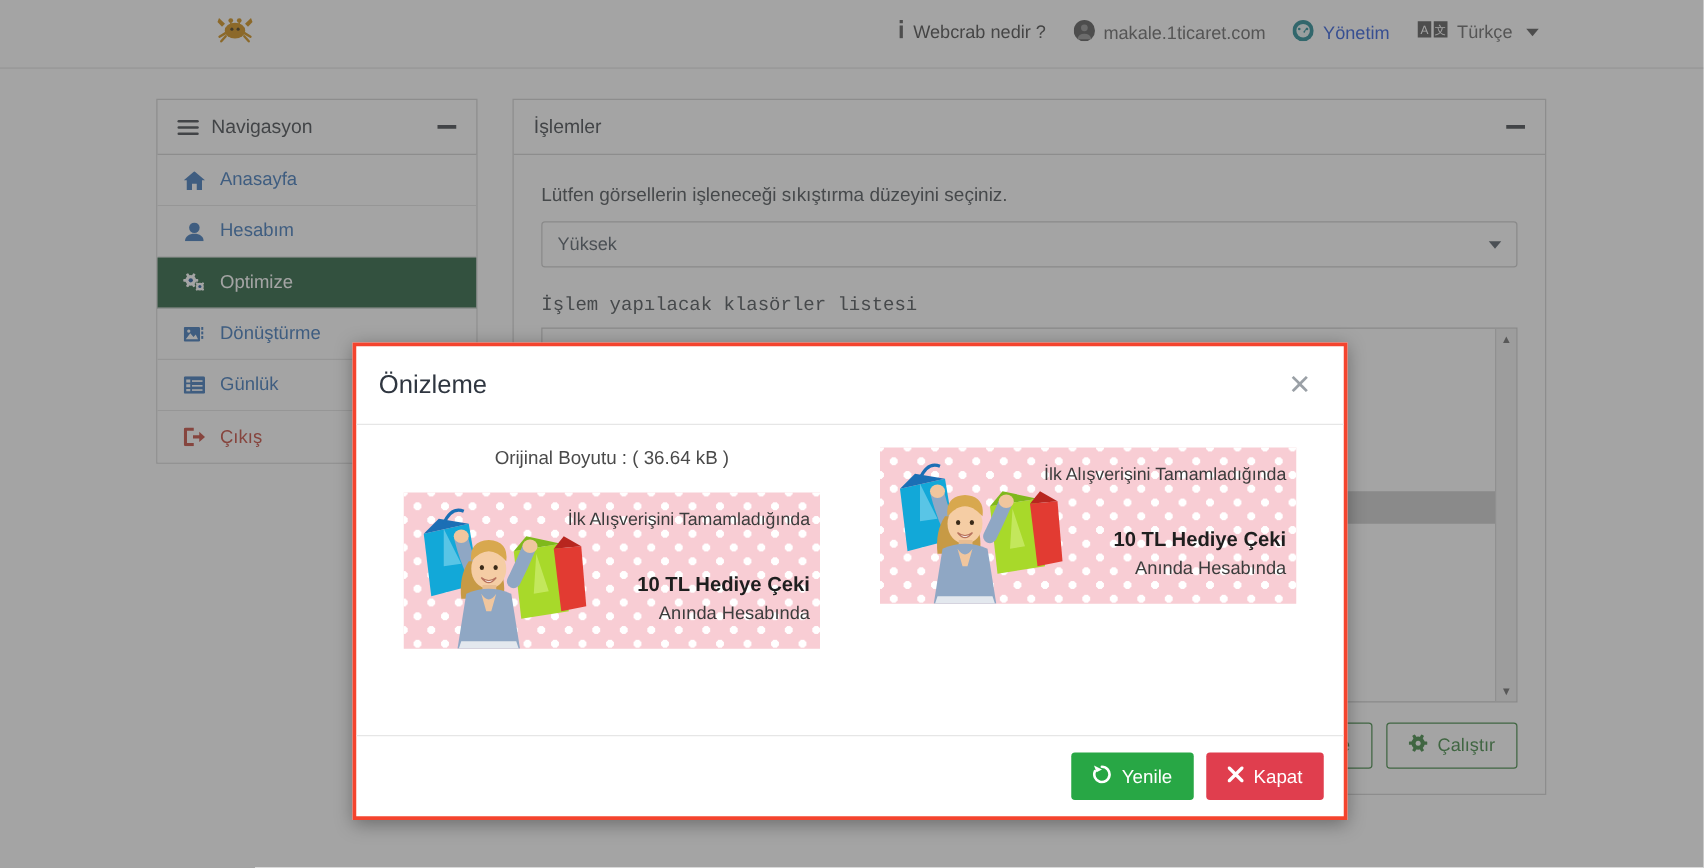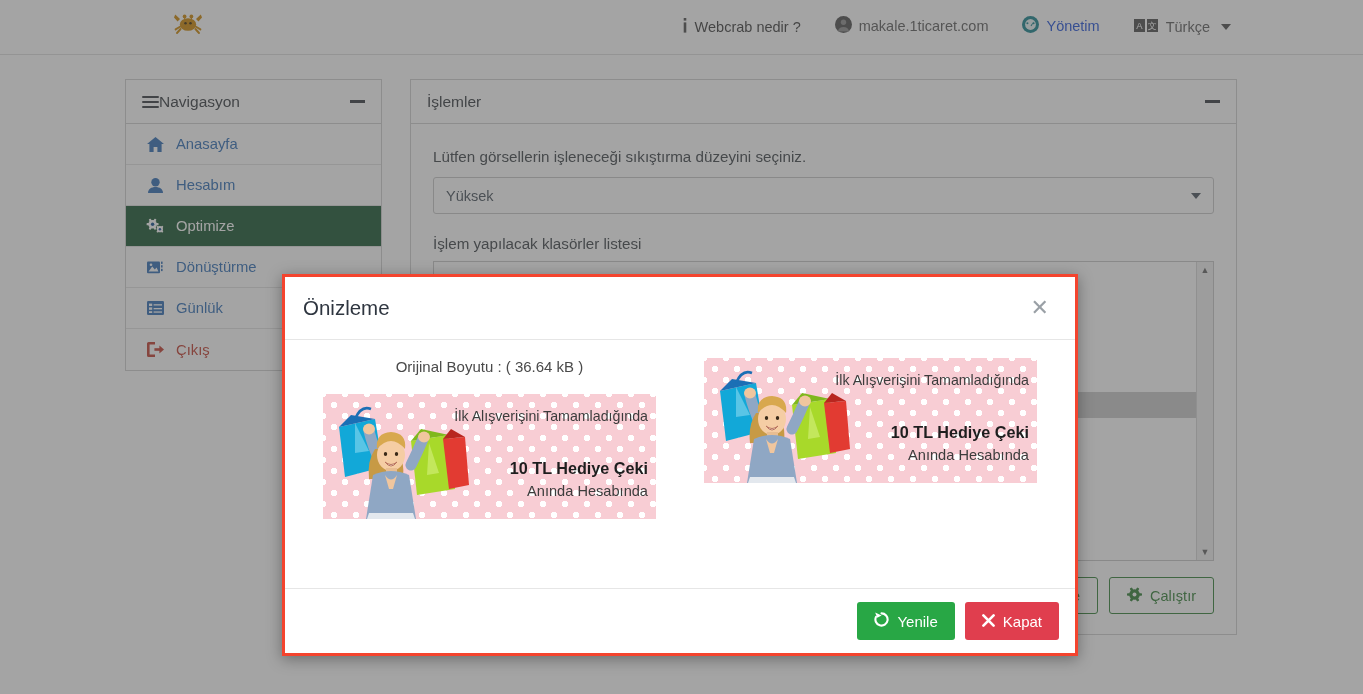--- a/index.html
+++ b/index.html
@@ -27,21 +27,21 @@
   }
   .brand-text {
     font-family: "Liberation Serif", serif;
     font-size: 25px; letter-spacing: .5px;
   }
   .brand-web { color: #2e3b45; font-style: italic; font-weight: 700; }
   .brand-crab { color: #d98400; font-weight: 700; font-style: italic; }
 
   .topnav {
     position: absolute; right: 132px; top: 16px;
-    display: flex; align-items: flex-end; gap: 34px;
+    display: flex; align-items: flex-start; gap: 22px;
     font-size: 14.5px; color: #555;
   }
   .topnav-item { display: flex; align-items: center; gap: 7px; cursor: pointer; white-space: nowrap; }
   .topnav-item.link { color: #3a3a3a; }
   .topnav-item.teal { color: #1d4ed8; }
   .topnav-item.muted { color: #5a5a5a; }
   .caret-dn {
     width: 0; height: 0; margin-left: 4px;
     border-left: 5px solid transparent; border-right: 5px solid transparent;
     border-top: 6px solid #4a4a4a;
@@ -52,21 +52,21 @@
 
   .sidebar { position: absolute; left: 125px; top: 24px; width: 257px; }
   .panel {
     background: #ffffff; border: 1px solid #cfcfcf;
   }
   .panel-head {
     height: 44px; display: flex; align-items: center; justify-content: space-between;
     padding: 0 16px; border-bottom: 1px solid #cfcfcf;
     font-size: 15.5px; color: #33383d;
   }
-  .panel-head .ttl { display: flex; align-items: center; }
+  .panel-head .ttl { display: flex; align-items: center; gap: 10px; }
   .hamburger { display: inline-block; width: 17px; }
   .hamburger i { display: block; height: 2px; background: #33383d; margin: 3px 0; border-radius: 1px; }
   .minus { display: inline-block; width: 15px; height: 3px; background: #33383d; }
 
   .navlist { list-style: none; margin: 0; padding: 0; }
   .navlist li {
     height: 41px; display: flex; align-items: center; gap: 11px;
     padding: 0 0 0 20px; font-size: 14.8px; color: #2d6cb5;
     border-bottom: 1px solid #e2e2e2; cursor: pointer; background: #fff;
   }
@@ -82,21 +82,21 @@
   .sel {
     width: 100%; height: 37px; border: 1px solid #c7c7c7; background: #fff;
     border-radius: 3px; display: flex; align-items: center; justify-content: space-between;
     padding: 0 12px; font-size: 14.5px; color: #46505a; cursor: pointer;
   }
   .sel .chev {
     width: 0; height: 0;
     border-left: 5px solid transparent; border-right: 5px solid transparent;
     border-top: 6px solid #46505a;
   }
-  .lbl2 { font-size: 15.2px; color: #3b4146; margin: 21px 0 9px; }
+  .lbl2 { font-size: 15.2px; color: #3b4146; margin: 21px 0 9px; font-family: Liberation Mono, monospace; }
 
   .listbox {
     position: relative; width: 100%; height: 300px;
     border: 1px solid #c7c7c7; background: #fff; overflow: hidden;
   }
   .lb-row { height: 26px; }
   .lb-row.sel-row { background: #c9c9c9; }
   .scrollbar {
     position: absolute; right: 0; top: 0; width: 17px; height: 100%;
     background: #f1f1f1; border-left: 1px solid #d6d6d6;

